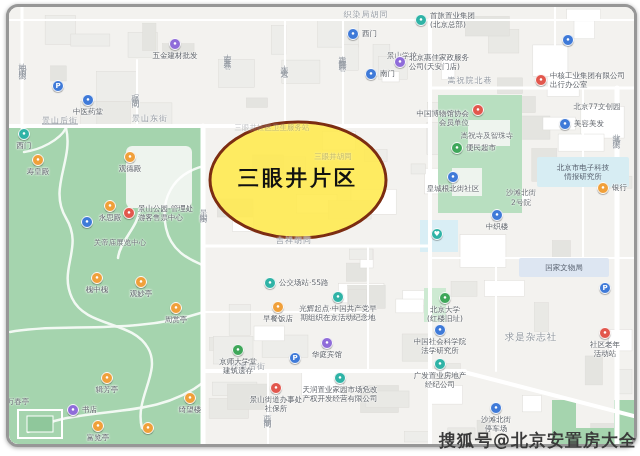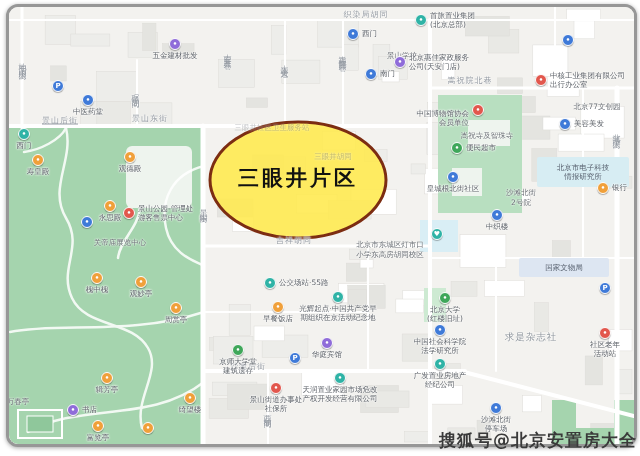--- a/index.html
+++ b/index.html
@@ -214,22 +214,20 @@
       <div class="layer" id="label-layer">
           <div class="maplabel faint" style="left: 272px; top: 128px;">三眼井社区卫生服务站</div>
           <div class="maplabel faint" style="left: 333px; top: 157px;">三眼井胡同</div>
           <div class="maplabel" style="left: 487px; top: 136px;">嵩祝寺及智珠寺</div>
           <div class="maplabel" style="left: 597px; top: 107px;">北京77文创园</div>
           <div class="maplabel" style="left: 521px; top: 198px;">沙滩北街
 2号院</div>
           <div class="maplabel big" style="left: 531px; top: 337px;">求是杂志社</div>
           <div class="maplabel" style="left: 18px; top: 402px;">万春亭</div>
           <div class="maplabel" style="left: 120px; top: 243px;">关帝庙展览中心</div>
-          <div class="maplabel" style="left: 390px; top: 250px;">北京市东城区灯市口
-小学东高房胡同校区</div>
           <div class="maplabel" style="left: 402px; top: 56px;">景山学校</div>
         </div>
       <div class="layer" id="poi-layer">
           <div class="poi" style="left: 58px; top: 86px;">
             <div class="dot" style="background: rgb(63, 122, 216);">P</div>
           </div>
           <div class="poi" style="left: 175px; top: 44px;">
             <div class="dot" style="background: rgb(143, 108, 217);">•</div>
             <div class="lbl">五金建材批发</div>
           </div>

